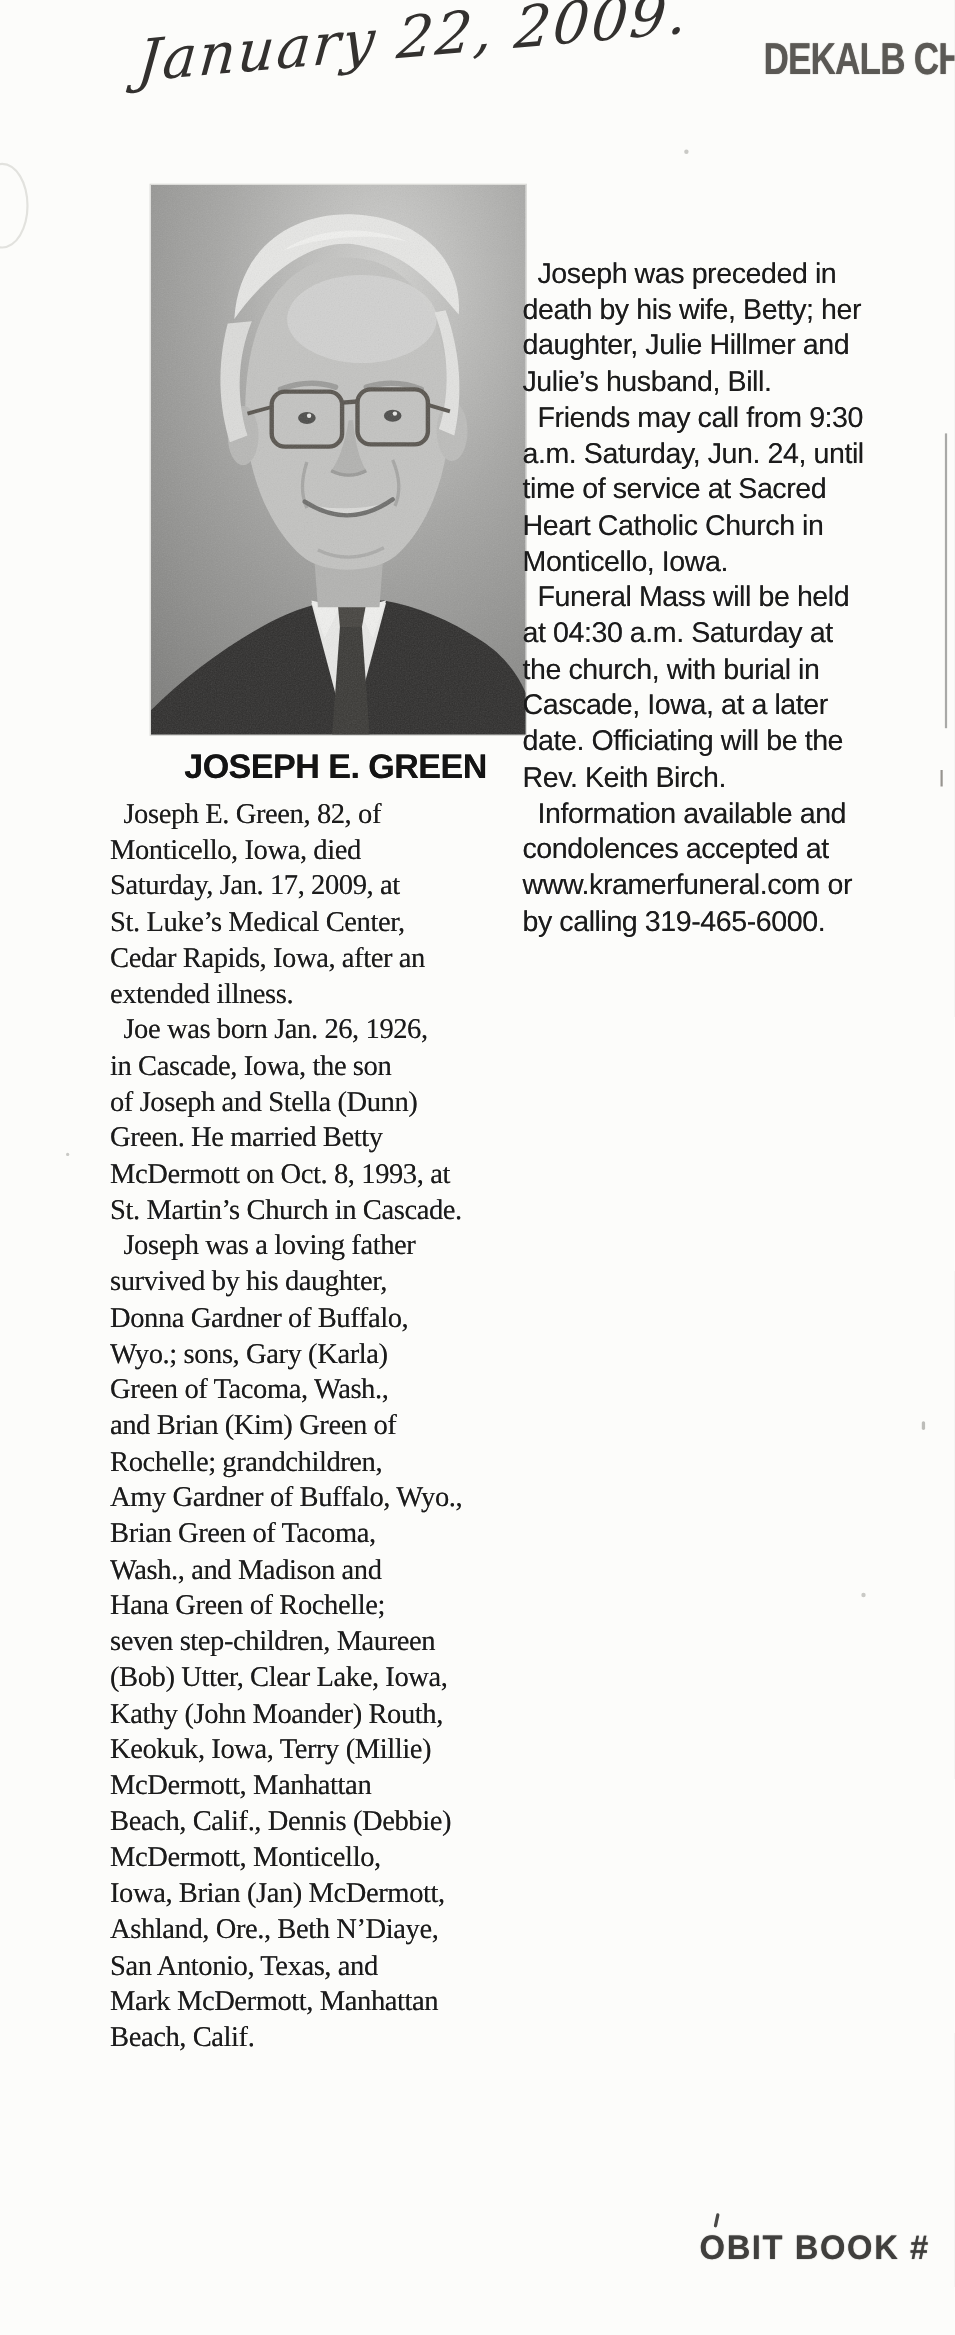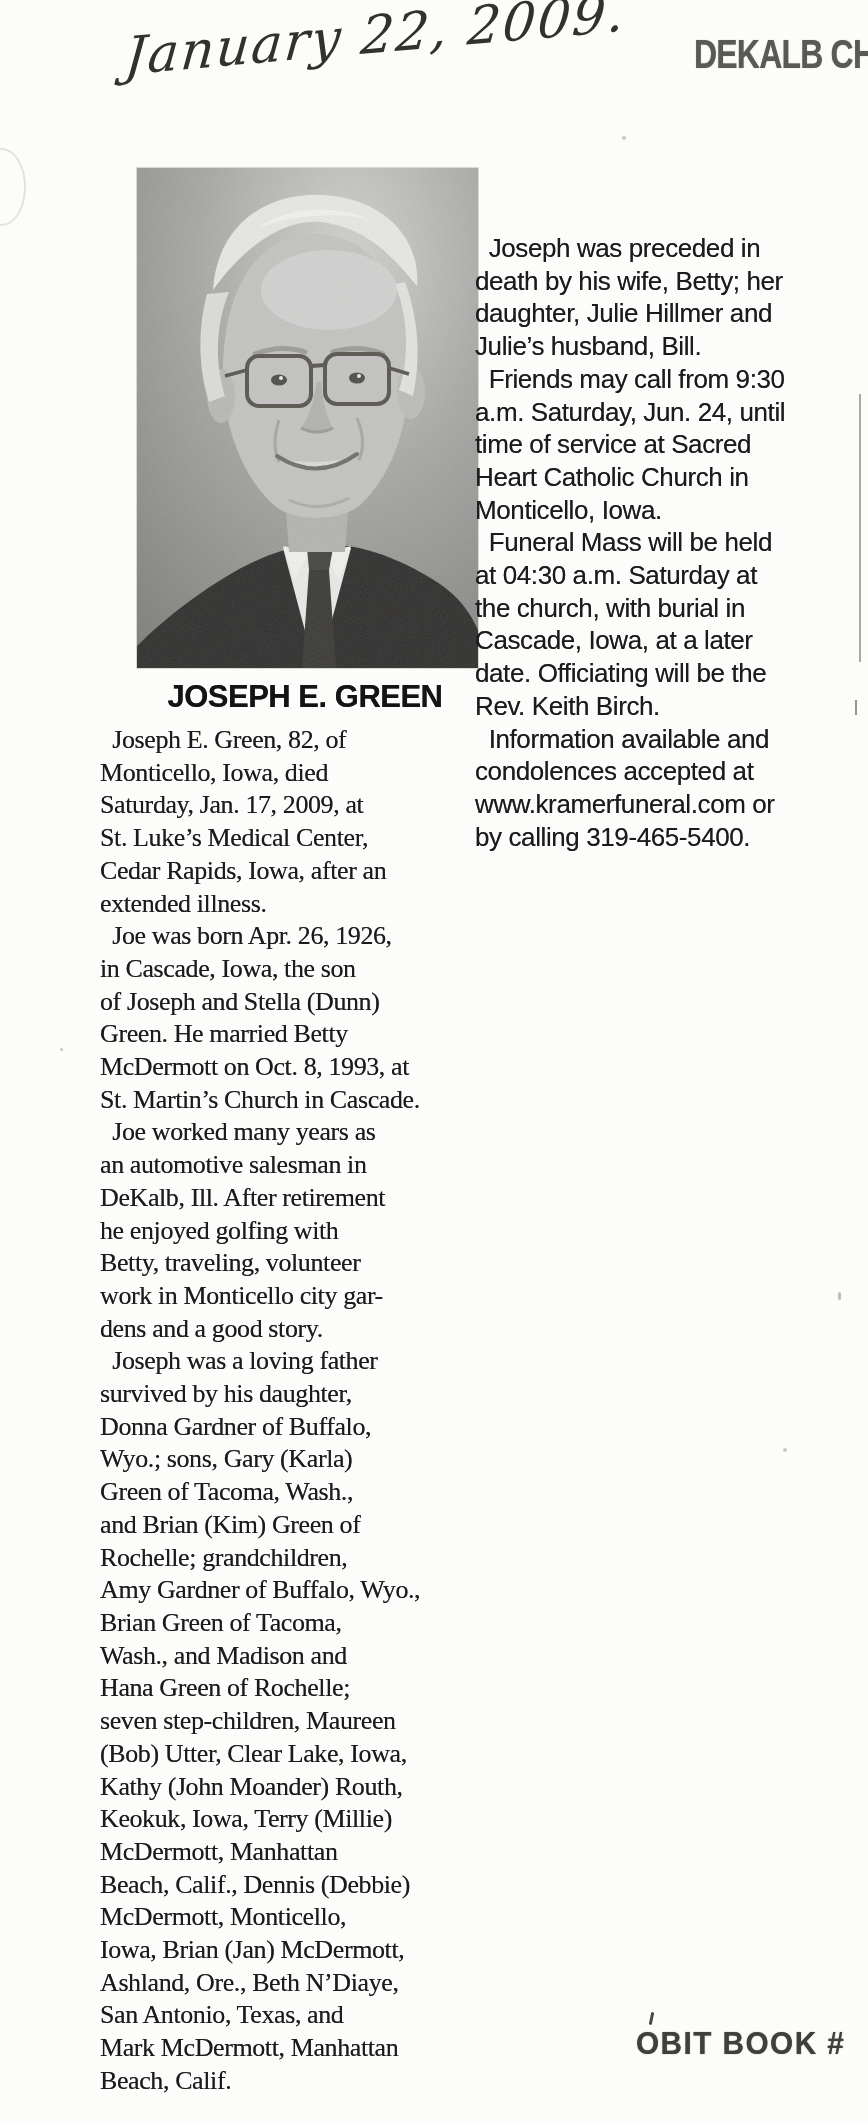--- a/index.html
+++ b/index.html
@@ -164,33 +164,26 @@
 
   <h1 class="headline">JOSEPH E. GREEN</h1>
 
   <div class="col col-left">
     <p>  Joseph E. Green, 82, of
 Monticello, Iowa, died
 Saturday, Jan. 17, 2009, at
 St. Luke’s Medical Center,
 Cedar Rapids, Iowa, after an
 extended illness.</p>
-    <p>  Joe was born Apr. 26, 1926,
+    <p>  Joe was born Jan. 26, 1926,
 in Cascade, Iowa, the son
 of Joseph and Stella (Dunn)
 Green. He married Betty
 McDermott on Oct. 8, 1993, at
 St. Martin’s Church in Cascade.</p>
-    <p>  Joe worked many years as
-an automotive salesman in
-DeKalb, Ill. After retirement
-he enjoyed golfing with
-Betty, traveling, volunteer
-work in Monticello city gar-
-dens and a good story.</p>
     <p>  Joseph was a loving father
 survived by his daughter,
 Donna Gardner of Buffalo,
 Wyo.; sons, Gary (Karla)
 Green of Tacoma, Wash.,
 and Brian (Kim) Green of
 Rochelle; grandchildren,
 Amy Gardner of Buffalo, Wyo.,
 Brian Green of Tacoma,
 Wash., and Madison and
@@ -221,21 +214,21 @@
 Monticello, Iowa.</p>
     <p>  Funeral Mass will be held
 at 04:30 a.m. Saturday at
 the church, with burial in
 Cascade, Iowa, at a later
 date. Officiating will be the
 Rev. Keith Birch.</p>
     <p>  Information available and
 condolences accepted at
 www.kramerfuneral.com or
-by calling 319-465-5400.</p>
+by calling 319-465-6000.</p>
   </div>
 
   <div class="stamp-bottom">OBIT BOOK #</div>
   <div class="stamp-tick"></div>
 
   <div class="artifact-arc"></div>
   <div class="artifact-vline"></div>
   <div class="artifact-dash"></div>
   <div class="speck s1"></div>
   <div class="speck s2"></div>

